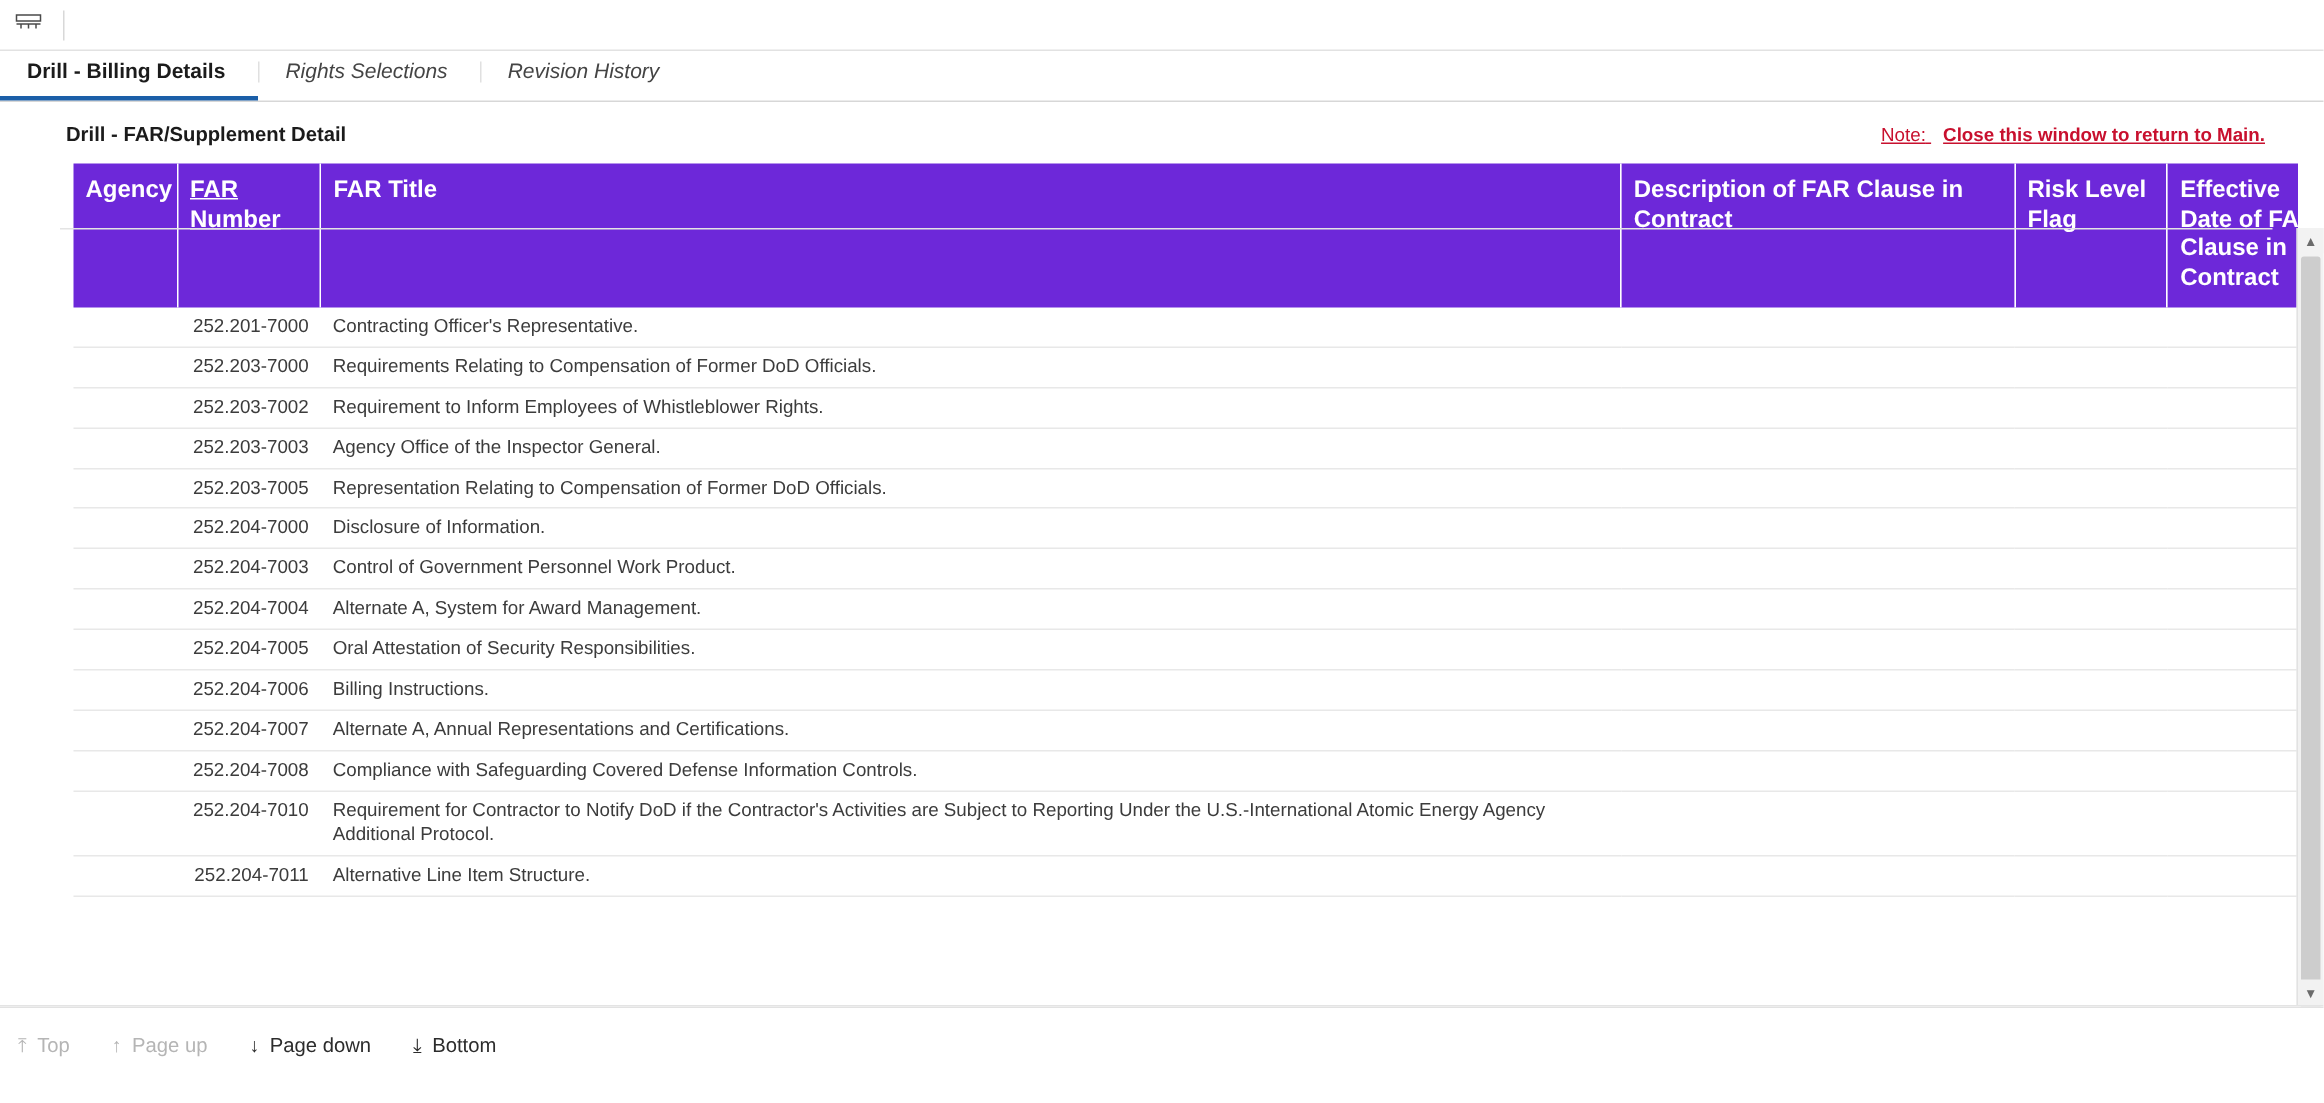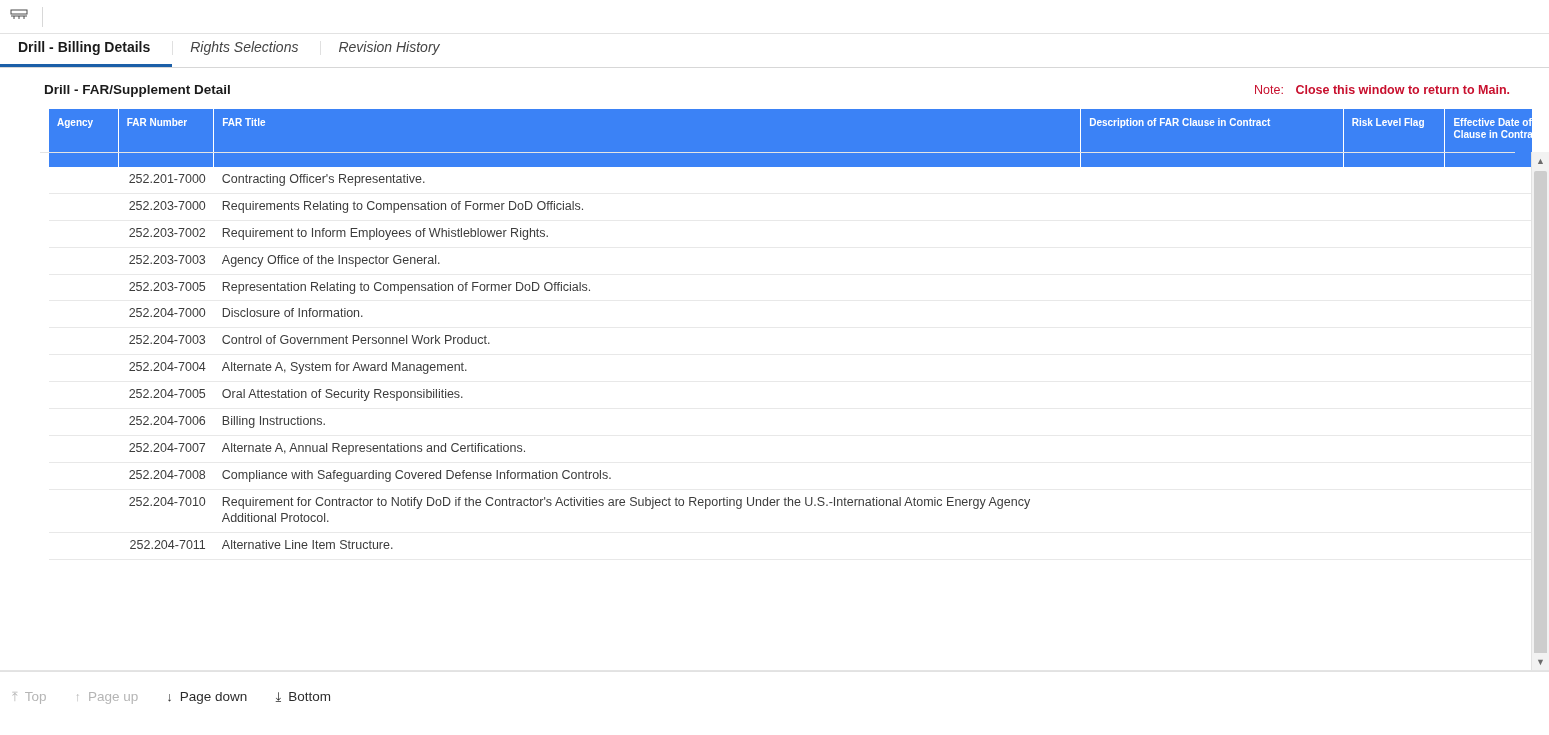--- a/index.html
+++ b/index.html
@@ -108,43 +108,44 @@
   }
   .drill-title {
     font-size: 13.5px;
     font-weight: bold;
     color: #1b1b1b;
   }
   .note {
     font-size: 12.5px;
     color: #c8102e;
     white-space: nowrap;
+    text-decoration: underline;
   }
   .note .note-label {
     font-weight: normal;
   }
   .note .note-text {
     margin-left: 8px;
     font-weight: bold;
   }
 
   
   .table-wrap {
     padding: 0 9px 0 9px;
     box-sizing: border-box;
   }
   table.grid {
     border-collapse: collapse;
     width: 1515px;
     table-layout: fixed;
   }
   table.grid thead th {
-    background: #3b82f6;
+    background: #6d28d9;
     color: #ffffff;
-    font-size: 10px;
+    font-size: 16px;
     font-weight: bold;
     text-align: left;
     vertical-align: top;
     padding: 8px 8px 10px 8px;
     border-right: 1px solid #ffffff;
     line-height: 1.22;
     box-sizing: border-box;
     height: 58px;
   }
   table.grid thead th:last-child {
@@ -159,21 +160,21 @@
     line-height: 1.35;
     box-sizing: border-box;
   }
   td.c-agency { width: 68px; }
   td.c-number { width: 94px; text-align: right; padding-right: 10px; white-space: nowrap; }
   td.c-title  { width: 852px; }
   td.c-desc   { width: 258px; }
   td.c-risk   { width: 100px; }
   td.c-date   { width: 117px; }
   th.h-agency { width: 68px; }
-  th.h-number { width: 94px; }
+  th.h-number { width: 94px; text-decoration: underline; }
   th.h-title  { width: 852px; }
   th.h-desc   { width: 258px; }
   th.h-risk   { width: 100px; }
   th.h-date   { width: 117px; }
 
   
   .vscroll {
     position: absolute;
     top: 84px;
     right: 0;

